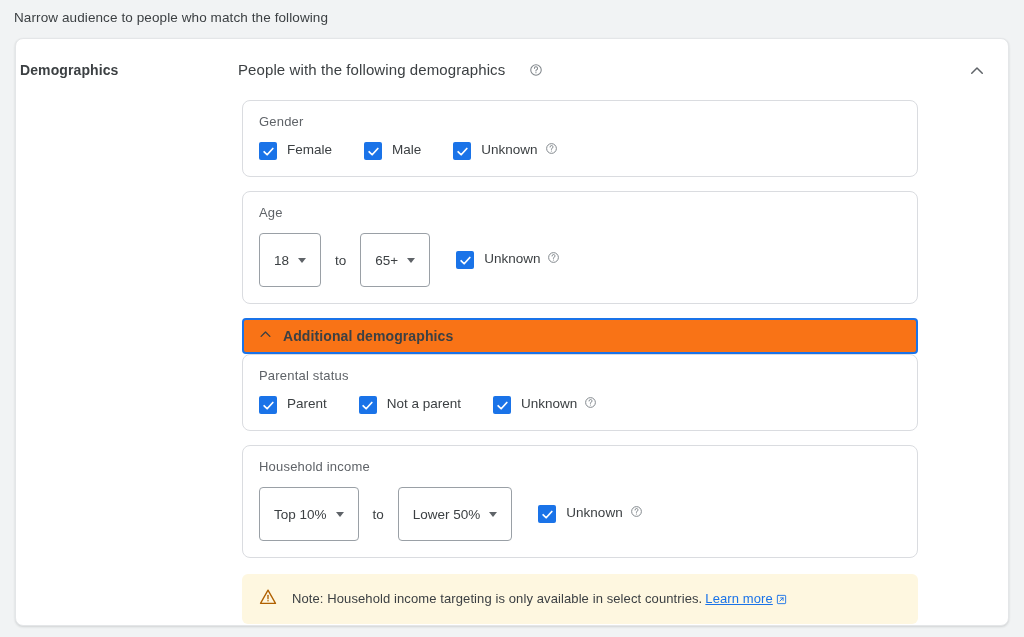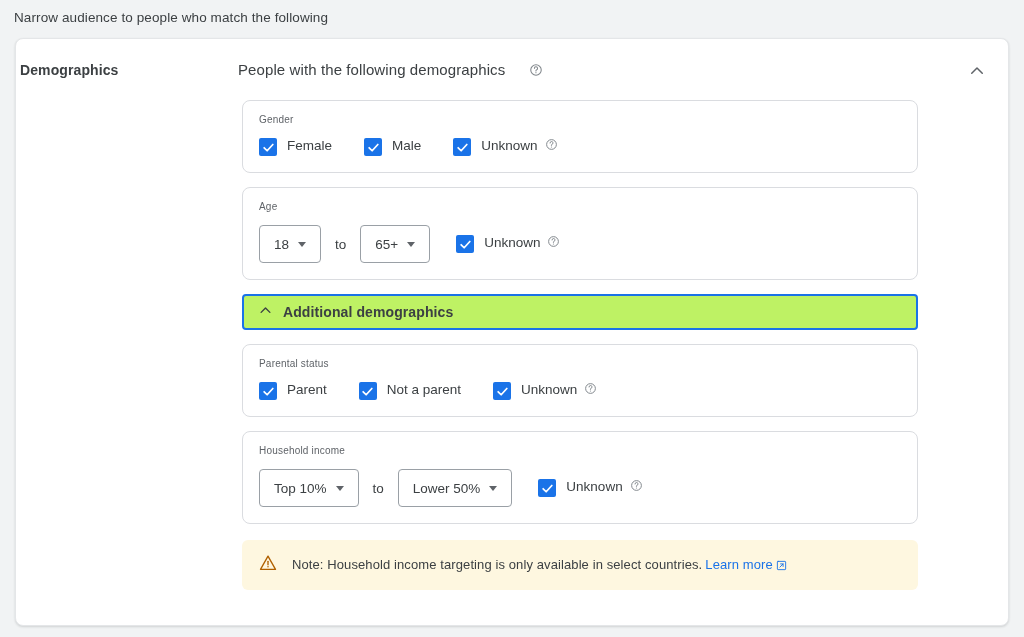--- a/index.html
+++ b/index.html
@@ -74,21 +74,21 @@
 
   
   .panel {
     border: 1px solid #dadce0;
     border-radius: 8px;
     background: #fff;
     padding: 13px 16px 16px 16px;
     margin-bottom: 14px;
   }
   .panel-label {
-    font-size: 10px;
+    font-size: 13px;
     color: #5f6368;
     letter-spacing: .2px;
     margin-bottom: 13px;
   }
   .panel-row { display: flex; align-items: center; }
 
   
   .cb-item { display: flex; margin-right: 32px; cursor: pointer; }
   .cb-item:last-child { margin-right: 0; }
   .cb-box {
@@ -102,21 +102,21 @@
     margin-left: 10px;
     font-size: 13.5px;
     color: #3c4043;
     white-space: nowrap;
   }
   .cb-help { margin-left: 7px; display: inline-flex; }
 
   
   .dd {
     min-width: 62px;
-    height: 38px;
+    height: 54px;
     border: 1px solid #9aa0a6;
     border-radius: 4px;
     background: #fff;
     display: inline-flex; align-items: center; justify-content: center;
     gap: 9px;
     padding: 0 14px;
     cursor: pointer;
     font-size: 13.5px;
     color: #3c4043;
   }
@@ -129,26 +129,25 @@
   .dd-sep {
     font-size: 13.5px;
     color: #3c4043;
     margin: 0 14px;
   }
   .range-gap { margin-left: 26px; }
 
   
   .addl-bar {
     height: 36px;
-    background: #bef264;
+    background: #f97316;
     border: 2px solid #1a73e8;
     border-radius: 4px;
     display: flex; align-items: center;
     padding: 0 14px;
-    margin-bottom: 14px;
     cursor: pointer;
   }
   .addl-text {
     font-size: 14px;
     font-weight: bold;
     color: #3c4043;
     margin-left: 10px;
     letter-spacing: .1px;
   }
 
@@ -161,20 +160,21 @@
     margin-top: 16px;
   }
   .note-text {
     font-size: 13px;
     color: #3c4043;
     margin-left: 14px;
     letter-spacing: .1px;
   }
   .note-link {
     color: #1a73e8;
+    text-decoration: underline;
     margin-left: 3px;
     cursor: pointer;
   }
   .ext-icon { display: inline-block; vertical-align: -2px; margin-left: 3px; }
 </style>
 </head>
 <body>
 
 <div class="page">
 

